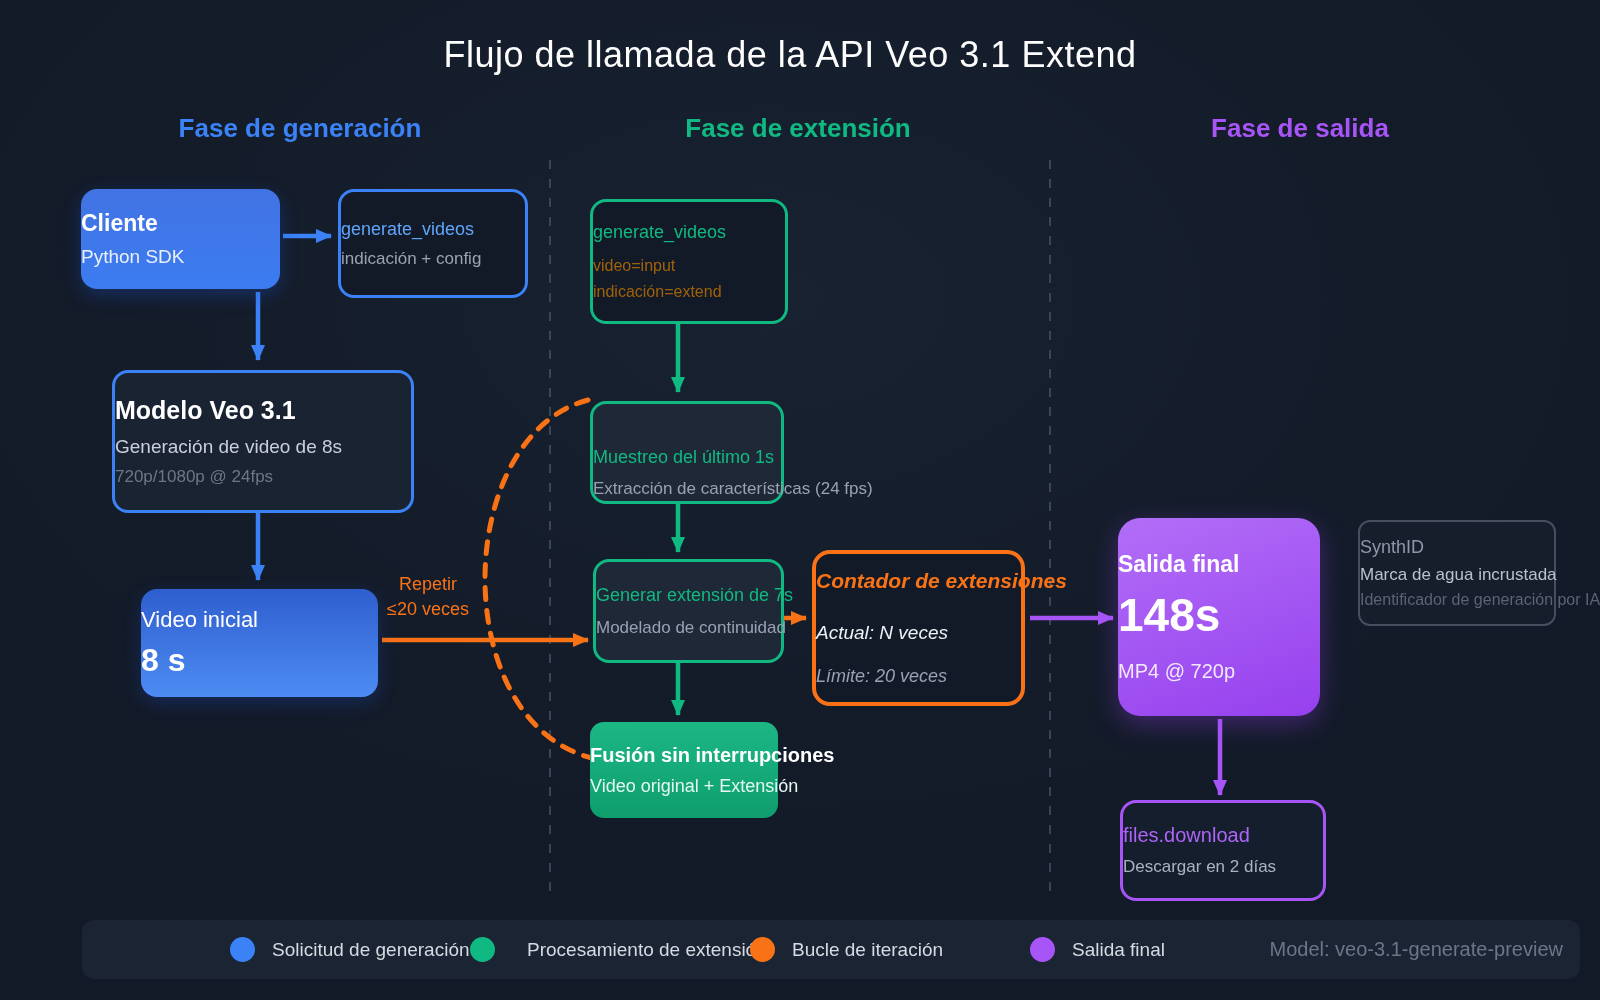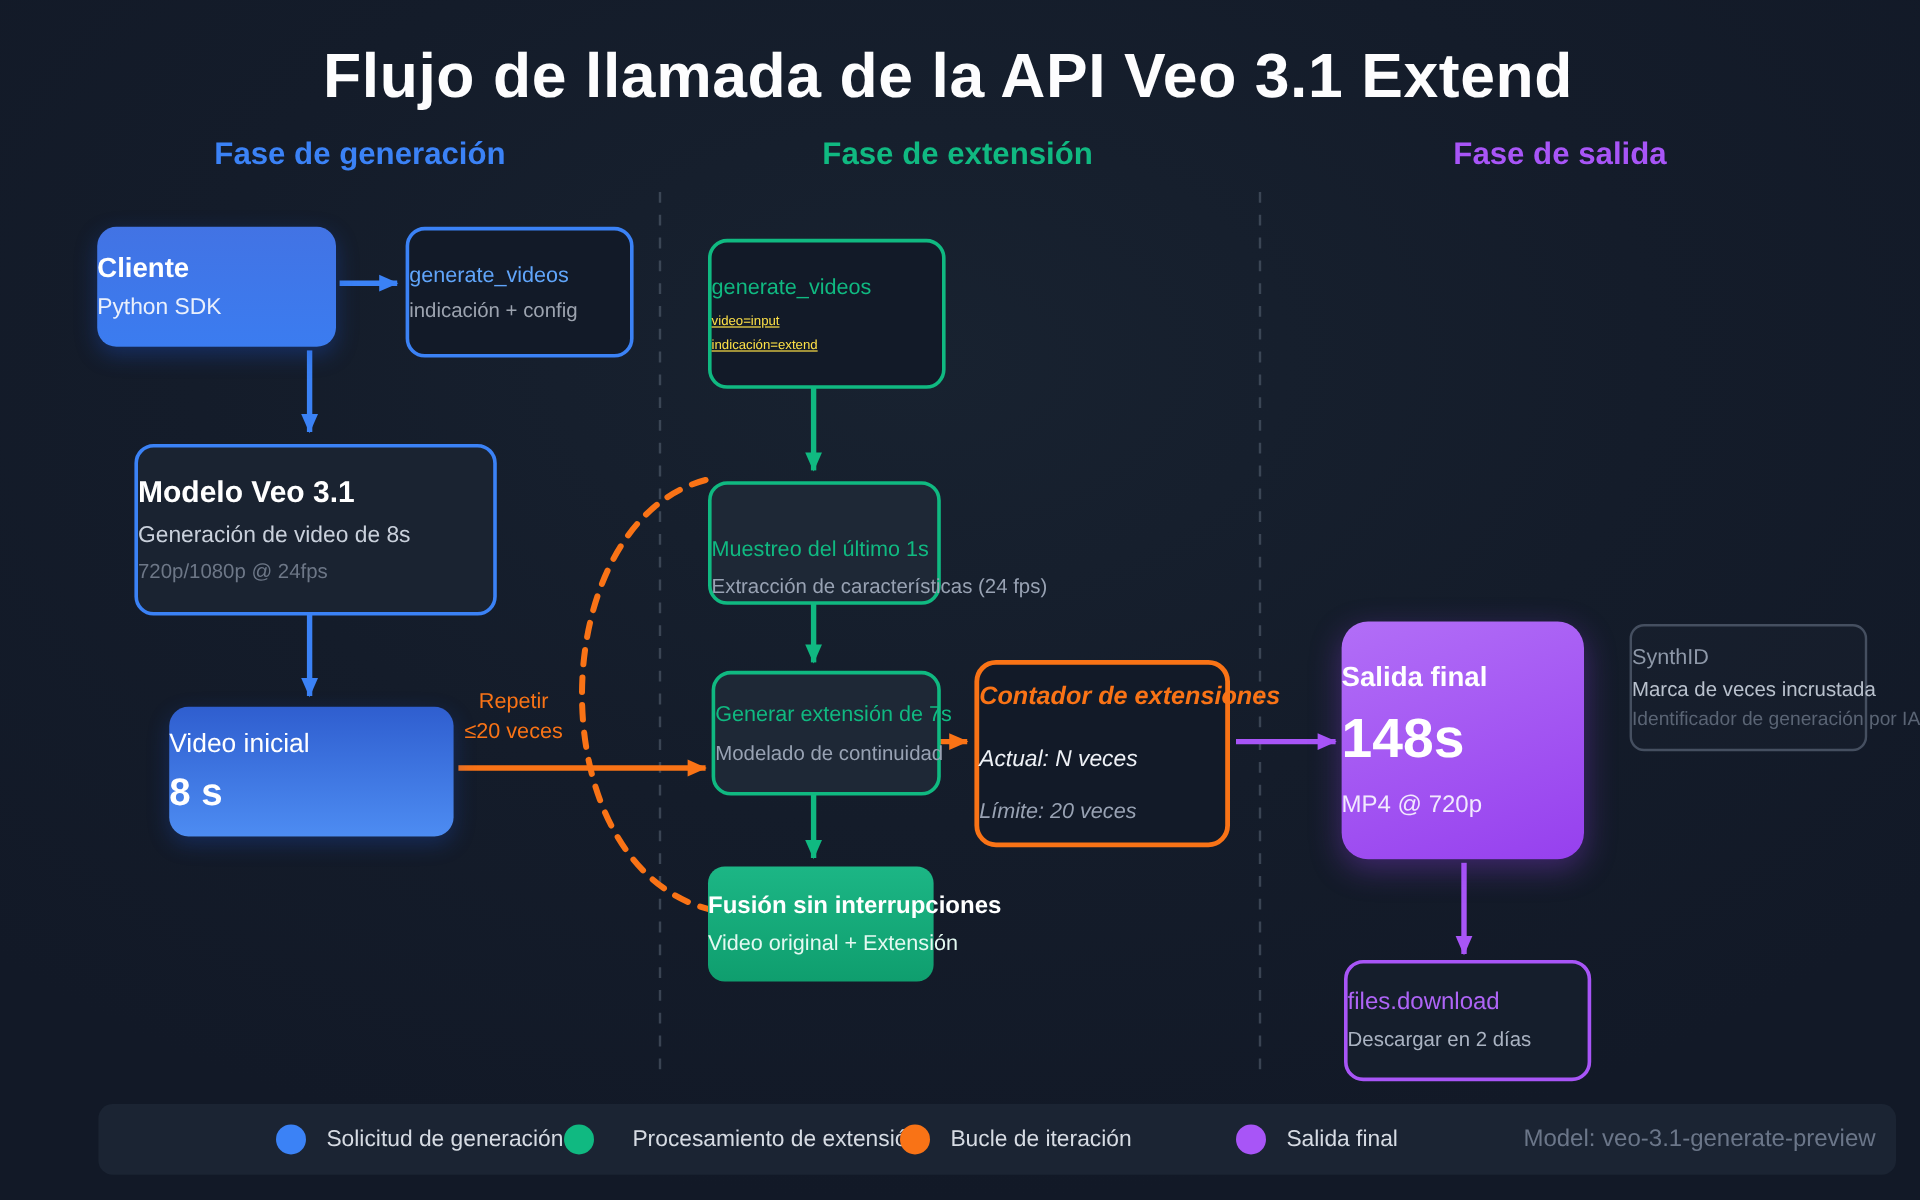--- a/index.html
+++ b/index.html
@@ -4,21 +4,21 @@
 <style>
   html,body{margin:0;padding:0;background:#101824;}
   .stage{
     position:relative;width:1600px;height:1000px;overflow:hidden;
     background:radial-gradient(1100px 700px at 48% 30%, #182230 0%, #141c2a 55%, #121927 100%);
     font-family:"Liberation Sans","DejaVu Sans",sans-serif;
     color:#fff;
   }
   .title{
     position:absolute;top:34px;left:0;width:1580px;text-align:center;
-    font-size:52px;font-weight:bold;letter-spacing:.5px;color:#fdfdfe;
+    font-size:36px;font-weight:normal;letter-spacing:.5px;color:#fdfdfe;
   }
   .phase{
     position:absolute;top:113px;transform:translateX(-50%);
     font-size:26px;font-weight:bold;white-space:nowrap;
   }
   #phase-0{left:300px;} #phase-1{left:798px;} #phase-2{left:1300px;}
 
   svg.wires{position:absolute;left:0;top:0;z-index:1;}
 
   .node{
@@ -47,21 +47,21 @@
 
   #video-inicial{left:141px;top:589px;width:237px;height:108px;
     background:linear-gradient(180deg,#2f5ecf 0%,#4d8cf2 100%);
     box-shadow:0 6px 18px rgba(30,80,200,.3);gap:7px;}
   #video-inicial .t1{font-size:22px;}
   #video-inicial .t2{font-size:32px;font-weight:bold;}
 
   #genv-green{left:590px;top:199px;width:192px;height:119px;
     background:#121a28;border:3px solid #10b981;gap:6px;}
   #genv-green .t1{font-size:18px;color:#10b981;margin-bottom:6px;}
-  #genv-green .t2,#genv-green .t3{font-size:11px;color:#fde047;text-decoration:underline;}
+  #genv-green .t2,#genv-green .t3{font-size:16px;color:#a16207;}
 
   #muestreo{left:590px;top:401px;width:188px;height:97px;
     background:#1e2836;border:3px solid #10b981;gap:10px;}
   #muestreo .t1{font-size:18px;color:#10b981;margin-top:40px;}
   #muestreo .t2{font-size:17px;color:#98a2b3;}
 
   #generar{left:593px;top:559px;width:185px;height:98px;
     background:#1e2836;border:3px solid #10b981;gap:10px;}
   #generar .t1{font-size:18px;color:#10b981;}
   #generar .t2{font-size:17px;color:#98a2b3;}
@@ -212,21 +212,21 @@
   </div>
 
   <div class="node" id="salida">
     <span class="t1">Salida final</span>
     <span class="t2">148s</span>
     <span class="t3">MP4 @ 720p</span>
   </div>
 
   <div class="node" id="synthid">
     <span class="t1">SynthID</span>
-    <span class="t2">Marca de veces incrustada</span>
+    <span class="t2">Marca de agua incrustada</span>
     <span class="t3">Identificador de generación por IA</span>
   </div>
 
   <div class="node" id="files-download">
     <span class="t1">files.download</span>
     <span class="t2">Descargar en 2 días</span>
   </div>
 
   <div class="loop-label">
     <div>Repetir</div>

